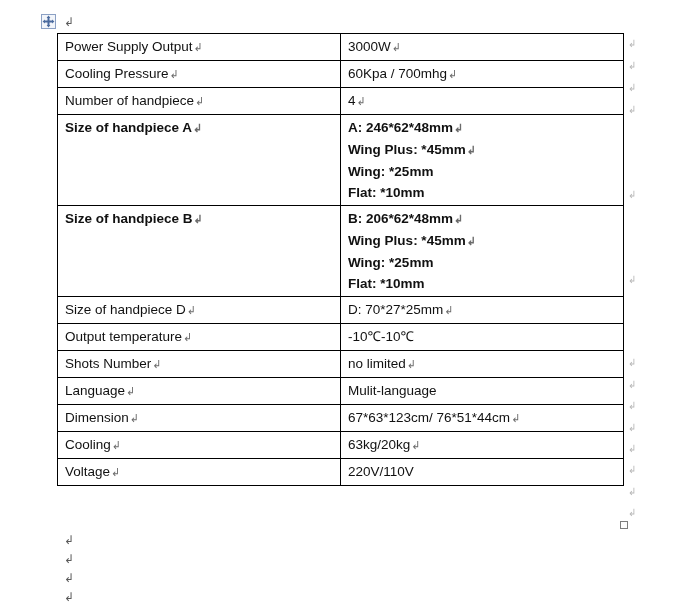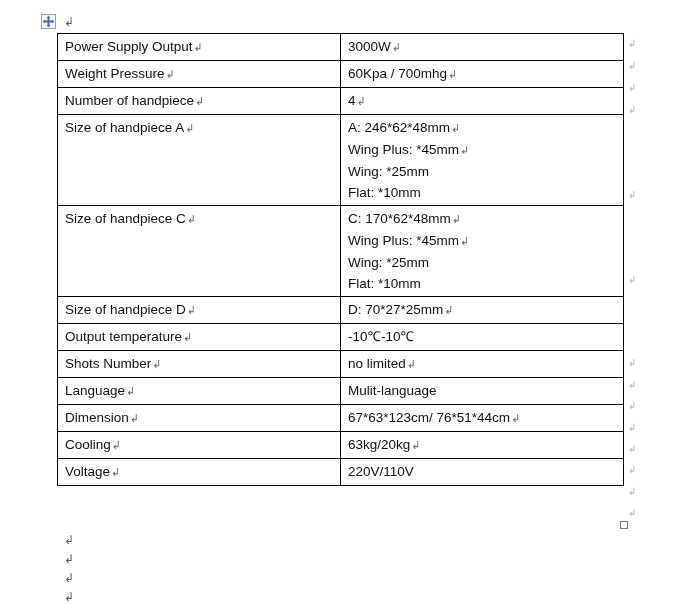--- a/index.html
+++ b/index.html
@@ -76,21 +76,21 @@
   
   .mk {
     font-family: "Liberation Serif", serif;
     font-size: 11px;
     color: #6b6b6b;
     padding-left: 1px;
     vertical-align: baseline;
   }
 
   
-  td.tall { height: 84px; }
+  td.tall { height: 84px; font-weight: bold; }
 
   
   #right-marks { position: absolute; left: 628px; top: 0; }
   #right-marks .pilcrow { left: 0; }
 
   
   #below-marks { position: absolute; left: 64px; top: 0; }
   #below-marks .pilcrow { left: 0; }
 
   
@@ -131,44 +131,44 @@
       <col class="c-value">
     </colgroup>
     <tbody id="table-body">
         <tr>
           <td><span>Power Supply Output</span><span class="mk">↲</span></td>
           <td>
             <div class="cell-line"><span>3000W</span><span class="mk">↲</span></div>
           </td>
         </tr>
         <tr>
-          <td><span>Weight Pressure</span><span class="mk">↲</span></td>
+          <td><span>Cooling Pressure</span><span class="mk">↲</span></td>
           <td>
             <div class="cell-line"><span>60Kpa / 700mhg</span><span class="mk">↲</span></div>
           </td>
         </tr>
         <tr>
           <td><span>Number of handpiece</span><span class="mk">↲</span></td>
           <td>
             <div class="cell-line"><span>4</span><span class="mk">↲</span></div>
           </td>
         </tr>
         <tr>
           <td class="tall"><span>Size of handpiece A</span><span class="mk">↲</span></td>
           <td class="tall">
             <div class="cell-line"><span>A: 246*62*48mm</span><span class="mk">↲</span></div>
             <div class="cell-line"><span>Wing Plus: *45mm</span><span class="mk">↲</span></div>
             <div class="cell-line"><span>Wing: *25mm</span></div>
             <div class="cell-line"><span>Flat: *10mm</span></div>
           </td>
         </tr>
         <tr>
-          <td class="tall"><span>Size of handpiece C</span><span class="mk">↲</span></td>
+          <td class="tall"><span>Size of handpiece B</span><span class="mk">↲</span></td>
           <td class="tall">
-            <div class="cell-line"><span>C: 170*62*48mm</span><span class="mk">↲</span></div>
+            <div class="cell-line"><span>B: 206*62*48mm</span><span class="mk">↲</span></div>
             <div class="cell-line"><span>Wing Plus: *45mm</span><span class="mk">↲</span></div>
             <div class="cell-line"><span>Wing: *25mm</span></div>
             <div class="cell-line"><span>Flat: *10mm</span></div>
           </td>
         </tr>
         <tr>
           <td><span>Size of handpiece D</span><span class="mk">↲</span></td>
           <td>
             <div class="cell-line"><span>D: 70*27*25mm</span><span class="mk">↲</span></div>
           </td>

